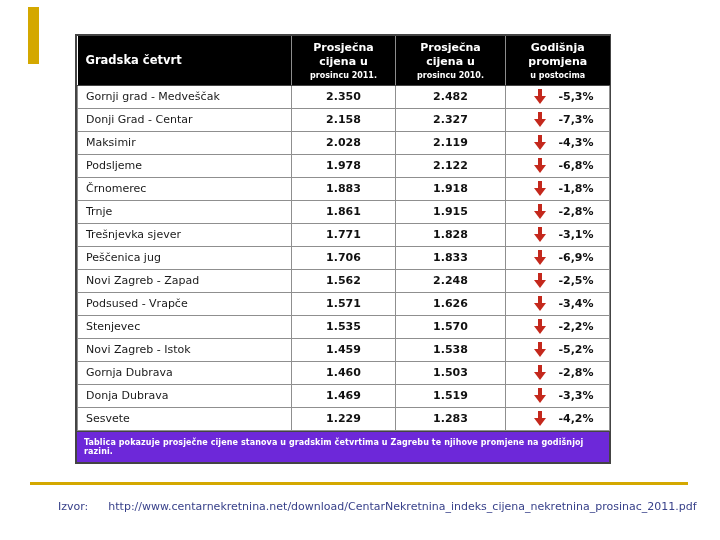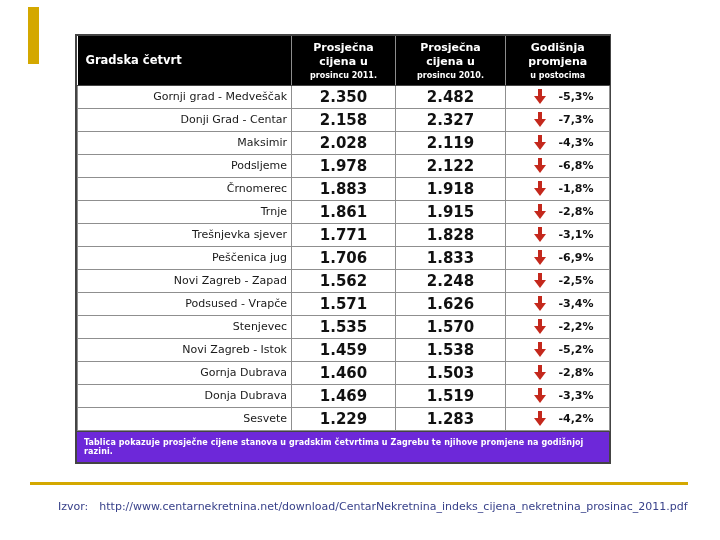--- a/index.html
+++ b/index.html
@@ -80,27 +80,27 @@
   }
   tbody td {
     border: 1px solid #8f8f8f;
     height: 22px;
     padding: 0 4px;
     font-size: 11px;
     color: #1a1a1a;
     background: #ffffff;
   }
   td.district {
-    text-align: right;
+    text-align: left;
     padding-left: 8px;
   }
   td.price {
     text-align: center;
     font-weight: bold;
-    font-size: 15px;
+    font-size: 11px;
     color: #111111;
   }
   td.changetd { padding: 0; }
   .change-inner {
     display: flex;
     align-items: center;
     padding-left: 13px;
     justify-content: center;
   }
   .pct {
@@ -136,21 +136,21 @@
     position: absolute;
     left: 58px;
     top: 500px;
     font-size: 11px;
     color: #38418a;
     white-space: nowrap;
   }
   .source a {
     color: #38418a;
     text-decoration: none;
-    margin-left: 11px;
+    margin-left: 20px;
   }
 </style>
 </head>
 <body>
 
 <div class="slide">
 
   <div class="accent-bar"></div>
 
   <div class="table-wrap">

